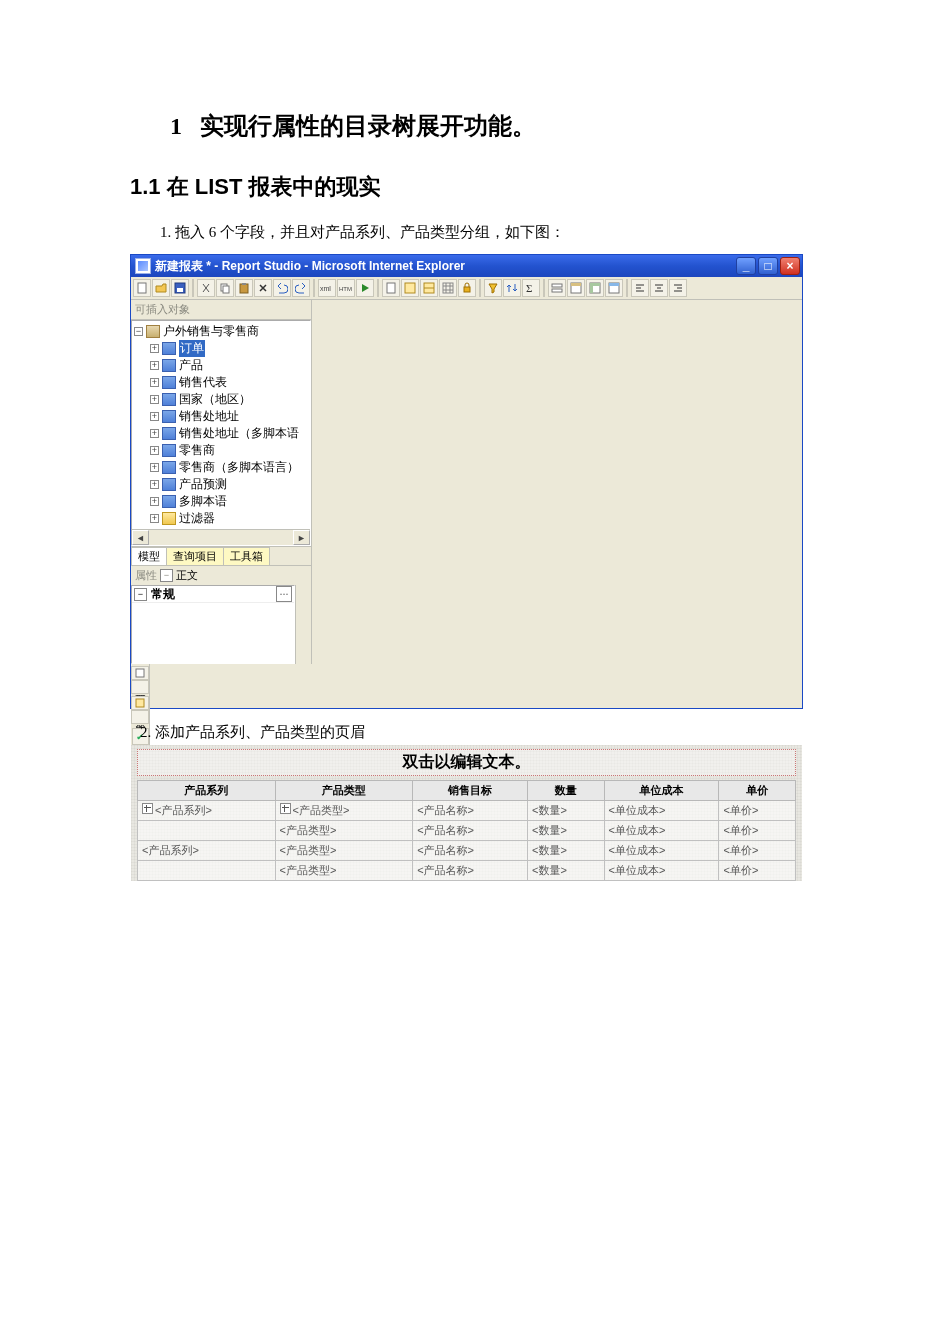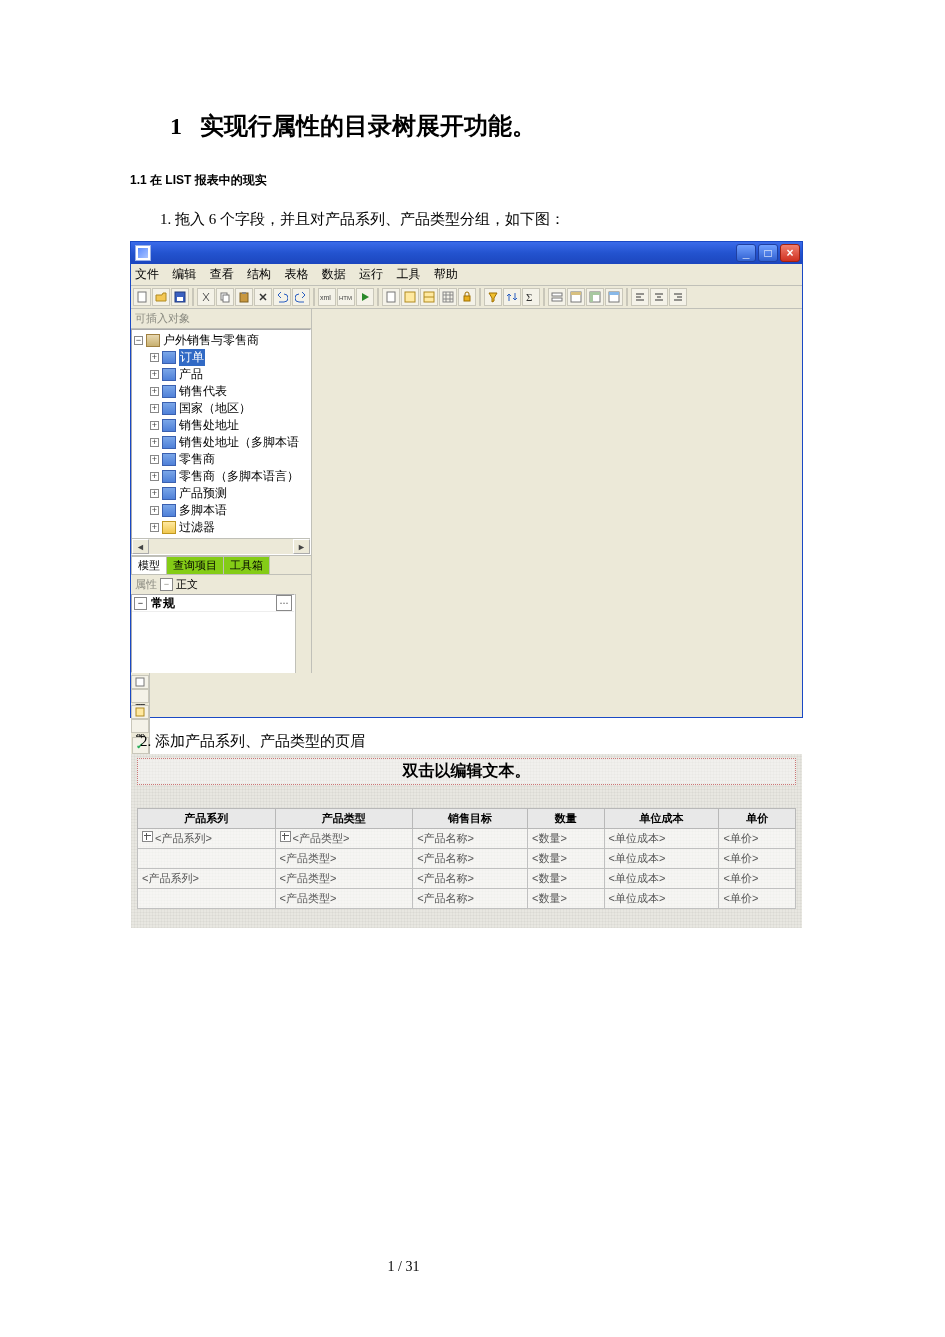--- a/index.html
+++ b/index.html
@@ -20,21 +20,21 @@
   h1.section-title {
     font-family: "SimSun", "宋体", serif;
     font-weight: bold;
     font-size: 24px;
     text-align: left;
     margin: 0 0 30px 40px;
   }
   h2.subsection-title {
     font-family: "SimHei", "黑体", sans-serif;
     font-weight: bold;
-    font-size: 12px;
+    font-size: 22px;
     margin: 0 0 18px 0;
   }
   p.step {
     margin: 0 0 10px 30px;
     font-size: 15px;
     line-height: 1.6;
   }
   p.step2 {
     margin: 14px 0 10px 10px;
     font-size: 15px;
@@ -214,21 +214,21 @@
   .tab-row {
     display:flex;
     border-top:1px solid #c0c0b8;
     background:#ece9d8;
     font-size:11px;
   }
   .tab-row .tab {
     padding: 1px 6px;
     border:1px solid #c0c0b8;
     border-bottom:none;
-    background:#84cc16;
+    background:#fef9c3;
     margin-right:-1px;
   }
   .tab-row .tab.active { background:#fff; }
   .props-header {
     background:#ece9d8;
     color:#8a8a80;
     font-size:11px;
     padding: 2px 4px;
     display:flex; align-items:center;
     border-top:1px solid #c0c0b8;
@@ -290,21 +290,20 @@
   .canvas {
     flex:1;
     background: repeating-linear-gradient(0deg,#ecebe6 0,#ecebe6 2px,#e6e5df 2px,#e6e5df 4px);
     background-color:#e8e7e1;
     background-image:
       repeating-linear-gradient(0deg, rgba(0,0,0,0.03) 0 1px, transparent 1px 3px),
       repeating-linear-gradient(90deg, rgba(0,0,0,0.03) 0 1px, transparent 1px 3px);
     position:relative;
     display:flex;
     flex-direction:column;
-    gap:19px;
   }
   .canvas .title-block {
     margin:4px 6px 4px 6px;
     text-align:center;
     font-family:"SimSun","宋体",serif;
     font-size:16px;
     font-weight:bold;
     color:#000;
     border:1px dotted #c77;
     padding:2px 0;
@@ -366,37 +365,27 @@
   </h1>
 
   <h2 class="subsection-title">1.1  在 LIST 报表中的现实</h2>
 
   <p class="step">1. 拖入 6 个字段，并且对产品系列、产品类型分组，如下图：</p>
 
   <div class="app-window">
 
     <div class="titlebar">
       <span class="tb-icon"></span>
+      <span>新建报表 * - Report Studio - Microsoft Internet Explorer</span>
       <span class="spacer"></span>
       <span class="win-btn">_</span>
       <span class="win-btn">□</span>
       <span class="win-btn close">×</span>
     </div>
 
-    <div class="menubar">
-      <span>文件</span>
-      <span>编辑</span>
-      <span>查看</span>
-      <span>结构</span>
-      <span>表格</span>
-      <span>数据</span>
-      <span>运行</span>
-      <span>工具</span>
-      <span>帮助</span>
-    </div>
 
     <div class="toolbar">
       <span class="tbtn">
           <svg width="12" height="12">
             <rect x="2" y="1" width="8" height="10" fill="#fff" stroke="#777"></rect>
           </svg>
         </span>
       <span class="tbtn">
           <svg width="12" height="12">
             <path d="M1 4h6l1-2h3v8H1z" fill="#f3c755" stroke="#b08a20"></path>
@@ -722,14 +711,13 @@
               </tr>
             </tbody>
         </table>
         <div class="canvas-fill"></div>
       </div>
     </div>
   </div>
 
   <p class="step2">2.  添加产品系列、产品类型的页眉</p>
 
-  <div class="page-num">1  /  31</div>
 </div>
 
 </body></html>

